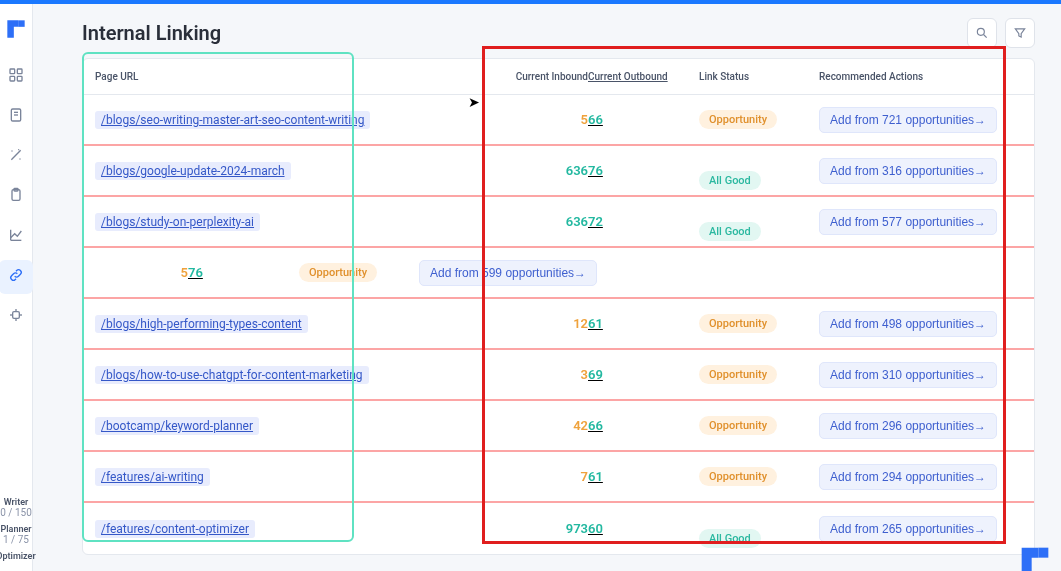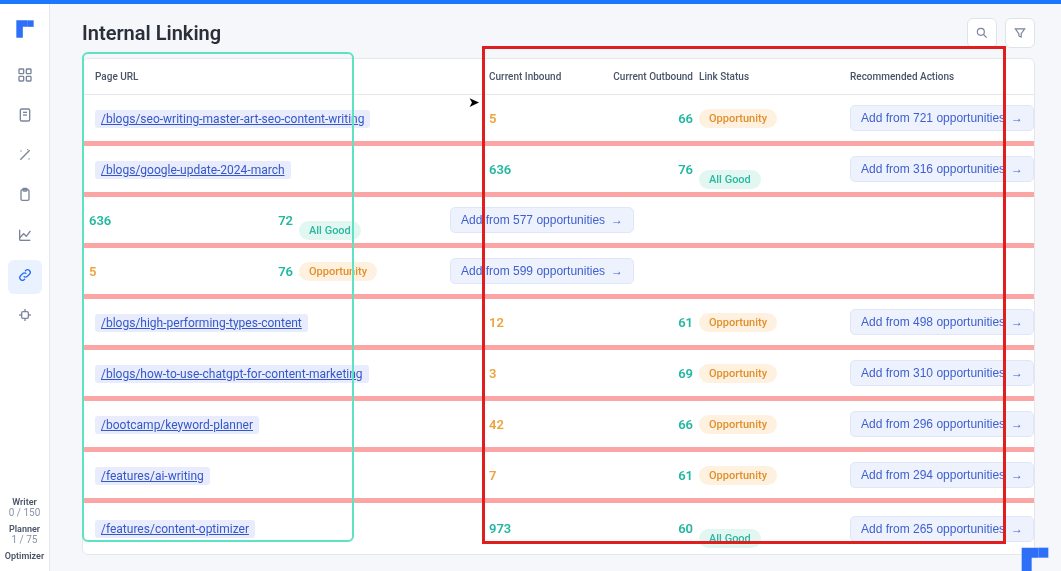--- a/index.html
+++ b/index.html
@@ -1,51 +1,51 @@
 <!DOCTYPE html>
 <html><head>
 <meta charset="utf-8">
 <style>
   * { box-sizing: border-box; margin: 0; padding: 0; }
   html, body { width: 1061px; height: 571px; font-family: -apple-system, BlinkMacSystemFont, "Segoe UI", Roboto, Arial, sans-serif; background:#f5f7fa; overflow:hidden; }
   .topbar { position:absolute; top:0; left:0; right:0; height:4px; background:#1a78ff; }
-  .sidebar { position:absolute; top:4px; left:0; width:50px; bottom:0; background:#ffffff; border-right:1px solid #e4e8ee; display:flex; flex-direction:column; align-items:center; padding-top:12px; }
+  .sidebar { position:absolute; top:4px; left:0; width:33px; bottom:0; background:#ffffff; border-right:1px solid #e4e8ee; display:flex; flex-direction:column; align-items:center; padding-top:12px; }
   .logo { width:26px; height:26px; margin-bottom:18px; display:flex; align-items:center; justify-content:center; }
   .logo svg { width:100%; height:100%; }
   .nav-icon { width:34px; height:34px; display:flex; align-items:center; justify-content:center; border-radius:6px; margin-bottom:6px; color:#7a849a; cursor:pointer; }
   .nav-icon.active { background:#eaf2ff; color:#2d6ff7; }
   .side-footer { margin-top:auto; padding-bottom:10px; width:100%; display:flex; flex-direction:column; align-items:center; font-size:9px; color:#4a5468; }
   .side-footer .label { font-weight:600; margin-top:6px; }
   .side-footer .sub { color:#8a93a8; font-size:10px; }
 
   .main { position:absolute; left:50px; top:4px; right:0; bottom:0; padding:14px 26px 10px 32px; overflow:hidden; }
   .page-header { display:flex; align-items:center; justify-content:space-between; margin-bottom:10px; }
   .page-title { font-size:20px; font-weight:600; color:#2a2f3a; }
   .header-actions { display:flex; gap:8px; }
   .icon-btn { width:30px; height:30px; border:1px solid #dfe3ea; border-radius:6px; background:#fff; display:flex; align-items:center; justify-content:center; color:#7a849a; cursor:pointer; }
 
   .table-wrap { background:#fff; border:1px solid #e4e8ee; border-radius:6px; overflow:hidden; position:relative; }
   .thead { display:flex; align-items:center; height:36px; border-bottom:1px solid #e4e8ee; font-size:10px; color:#4a5468; font-weight:500; }
   .col-url { width:400px; padding-left:12px; }
-  .col-in  { width:105px; text-align:left;padding-left:6px; }
-  .col-out { width:105px; text-align:right; }
+  .col-in  { width:105px; text-align:right;padding-left:6px; }
+  .col-out { width:105px; text-align:left;text-decoration:underline; }
   .col-stat{ width:120px; text-align:left; padding-left:6px; }
-  .col-act { width:180px; text-align:left; padding-left:6px;margin-left:31px; }
+  .col-act { width:180px; text-align:left; padding-left:6px; }
 
   .tbody { display:flex; flex-direction:column; }
-  .trow { display:flex; align-items:center; height:51px; border-bottom:5px solid #fca5a5; font-size:13px; }
+  .trow { display:flex; align-items:center; height:51px; border-bottom:2px solid #fca5a5; font-size:13px; }
   .trow:last-child { border-bottom:none; }
   .url-link { color:#3558c8; background:#e8ecfd; padding:2px 6px; border-radius:3px; font-size:12px; text-decoration:underline; cursor:pointer; }
   .num { font-weight:600; font-size:13px; }
   .num.orange { color:#efa23c; }
   .num.teal   { color:#22b8a0; }
   .badge { display:inline-block; padding:3px 10px; border-radius:12px; font-size:11px; font-weight:500; }
   .badge.opportunity { background:#fff1df; color:#e0902c; }
   .badge.allgood { background:#e2f7f2; color:#2bb8a0;margin-top:20px; }
-  .action-btn { display:inline-flex; align-items:center; gap:6px; background:#eef2fd; color:#3e5fcf; border:1px solid #dfe6fb; border-radius:5px; padding:5px 10px; font-size:12px; font-weight:500; cursor:pointer; white-space:nowrap; }
+  .action-btn { display:inline-flex; align-items:center; background:#eef2fd; color:#3e5fcf; border:1px solid #dfe6fb; border-radius:5px; padding:5px 10px; font-size:12px; font-weight:500; cursor:pointer; white-space:nowrap; }
   .action-btn .arrow { color:#3e5fcf; }
 
   
   .green-box { position:absolute; top:52px; left:82px; width:272px; height:490px; border:2px solid #5fe2c2; border-radius:6px; pointer-events:none; }
   
   .red-box { position:absolute; top:46px; left:482px; width:524px; height:498px; border:3px solid #e01e1e; pointer-events:none; }
 
   
   .cursor { position:absolute; top:94px; left:468px; font-size:14px; color:#000; pointer-events:none; }
 
@@ -167,20 +167,21 @@
           <div class="col-url"><span class="url-link">/blogs/google-update-2024-march</span></div>
           <div class="col-in"><span class="num teal">636</span></div>
           <div class="col-out"><span class="num teal">76</span></div>
           <div class="col-stat"><span class="badge allgood">All Good</span></div>
           <div class="col-act"><button class="action-btn">
               <span>Add from 316 opportunities</span>
               <span class="arrow">→</span>
             </button></div>
         </div>
         <div class="trow">
+          <div class="col-url"><span class="url-link">/blogs/study-on-perplexity-ai</span></div>
           <div class="col-in"><span class="num teal">636</span></div>
           <div class="col-out"><span class="num teal">72</span></div>
           <div class="col-stat"><span class="badge allgood">All Good</span></div>
           <div class="col-act"><button class="action-btn">
               <span>Add from 577 opportunities</span>
               <span class="arrow">→</span>
             </button></div>
         </div>
         <div class="trow">
           <div class="col-in"><span class="num orange">5</span></div>

